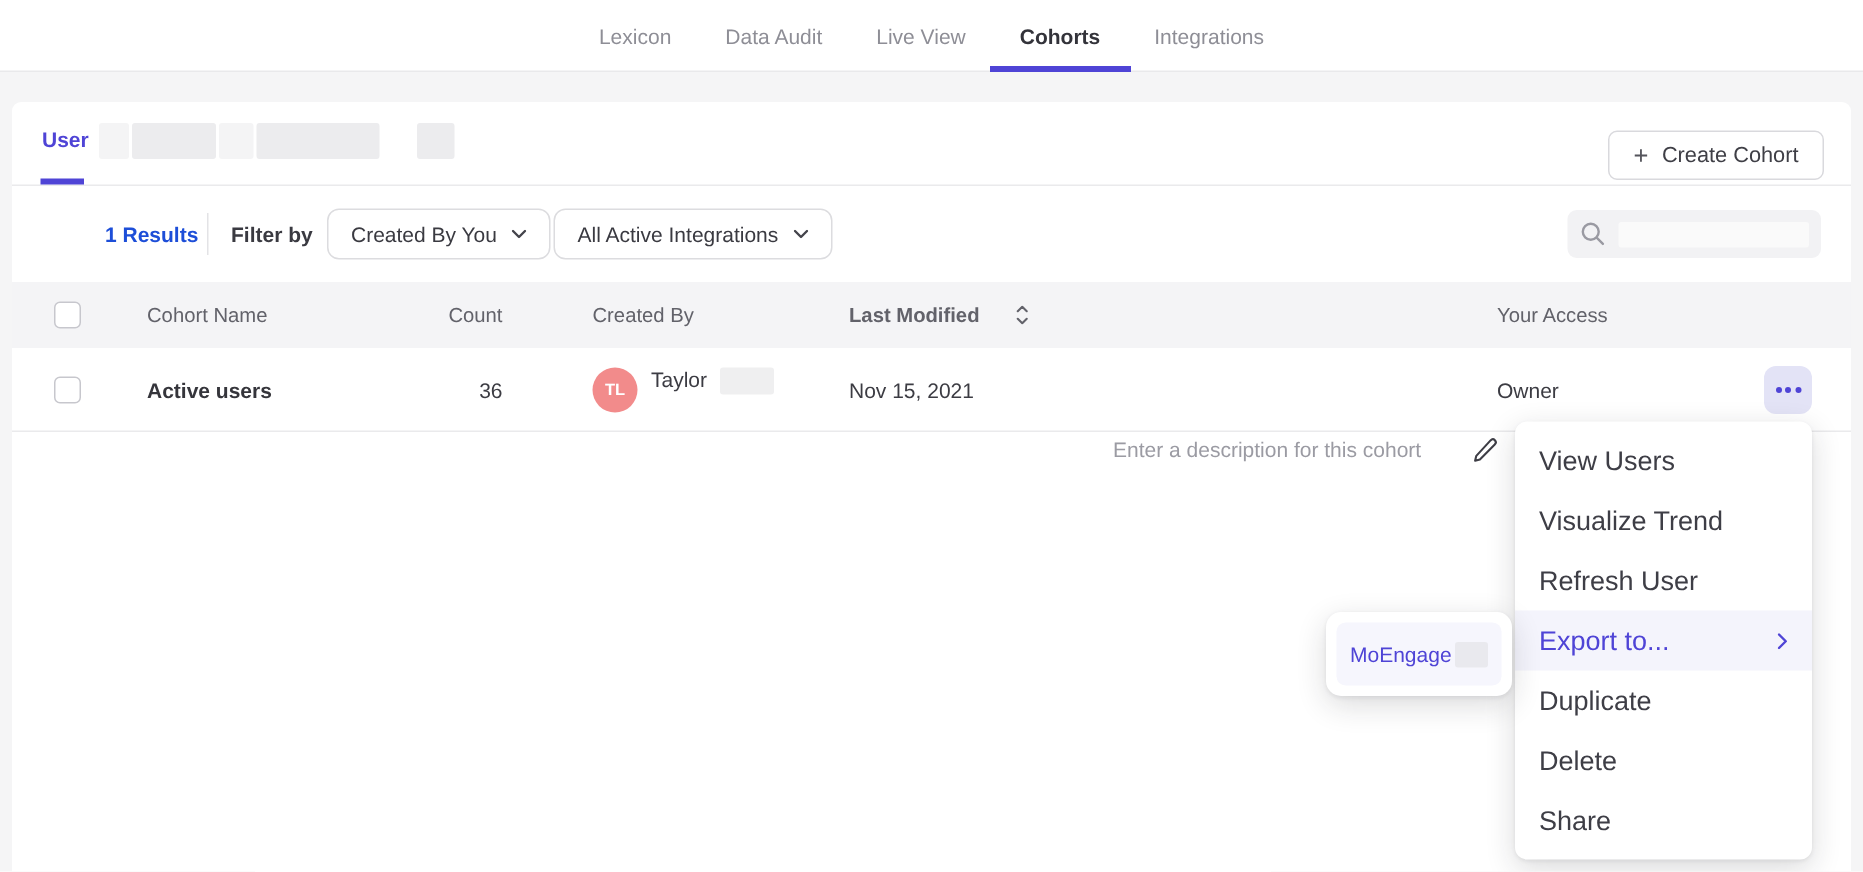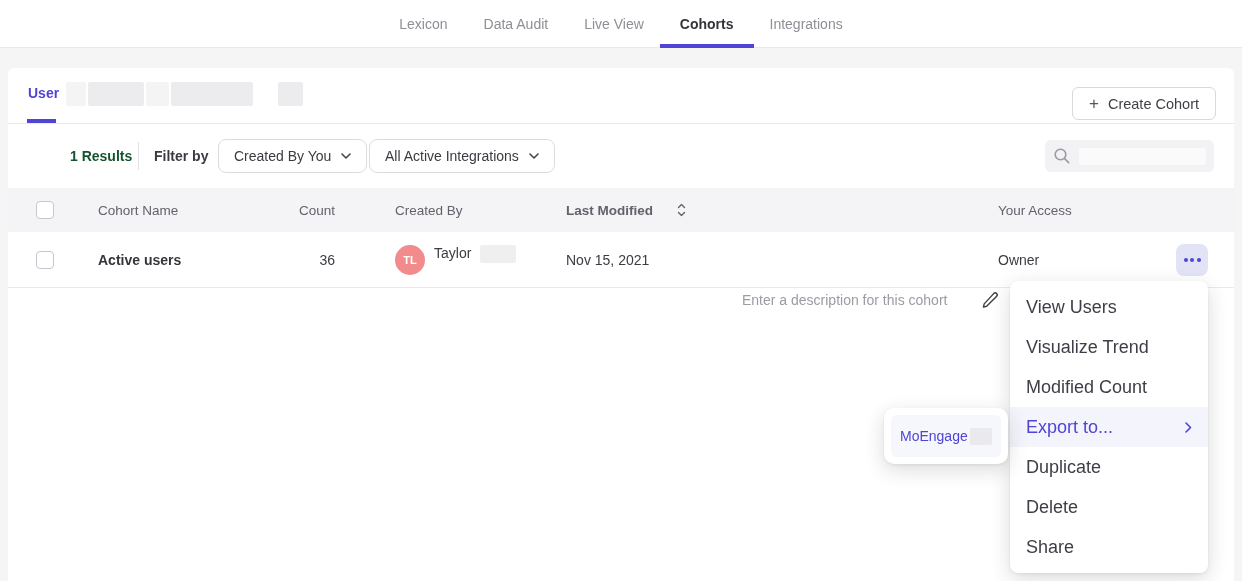--- a/index.html
+++ b/index.html
@@ -47,21 +47,21 @@
     position:absolute; right:18px; top:19px; height:33px;
     display:flex; align-items:center; gap:9px; padding:0 16px;
     border:1px solid #d9d9dd; border-radius:6px; background:#fff;
     font-size:14.5px; color:#3f3f46; font-weight:500; cursor:pointer;
   }
   .plus-glyph { font-size:17px; font-weight:400; color:#55555c; line-height:1; }
   
   .filter-bar {
     position:relative; height:64px; display:flex; align-items:center;
   }
-  .results-count { position:absolute; left:62px; font-size:14px; font-weight:600; color:#14532d; }
+  .results-count { position:absolute; left:62px; font-size:14px; font-weight:600; color:#1d4ed8; }
   .vert-div { position:absolute; left:130px; top:18px; height:28px; width:1px; background:#e3e3e6; }
   .filter-by { position:absolute; left:146px; font-size:14px; font-weight:600; color:#3a3a41; }
   .dropdown {
     position:absolute; top:15px; height:34px;
     display:flex; align-items:center; gap:10px; padding:0 15px;
     border:1px solid #dcdcdf; border-radius:8px; background:#fff;
     font-size:14px; color:#3a3a41; font-weight:500; cursor:pointer; white-space:nowrap;
   }
   .dd-created { left:210px; }
   .dd-integrations { left:361px; }
@@ -256,21 +256,21 @@
 </div>
 
 <div class="ctx-menu">
   <div class="ctx-item">
       <span>View Users</span>
     </div>
   <div class="ctx-item">
       <span>Visualize Trend</span>
     </div>
   <div class="ctx-item">
-      <span>Modified Count</span>
+      <span>Refresh User</span>
     </div>
   <div class="ctx-item highlight">
     <span>Export to...</span>
     <svg class="chev-right" viewBox="0 0 7 11">
       <path d="M1 1l4.5 4.5L1 10" fill="none" stroke="#4f44d6" stroke-width="1.6" stroke-linecap="round" stroke-linejoin="round"></path>
     </svg>
   </div>
   <div class="ctx-item">
       <span>Duplicate</span>
     </div>

